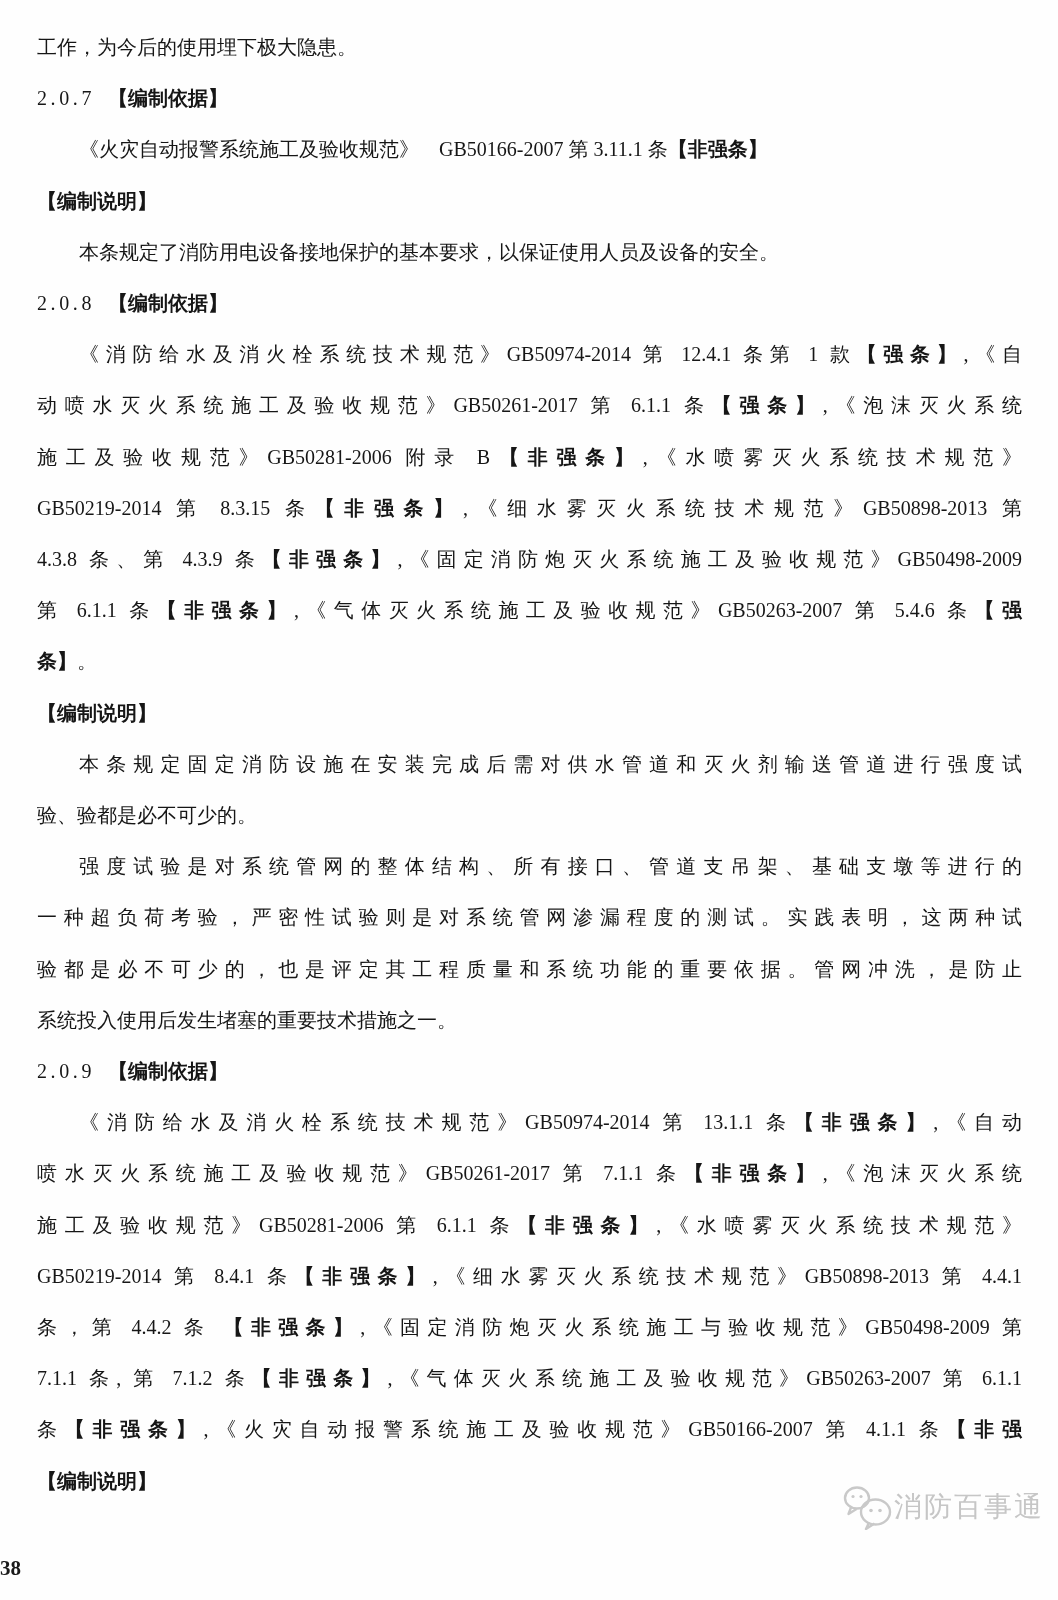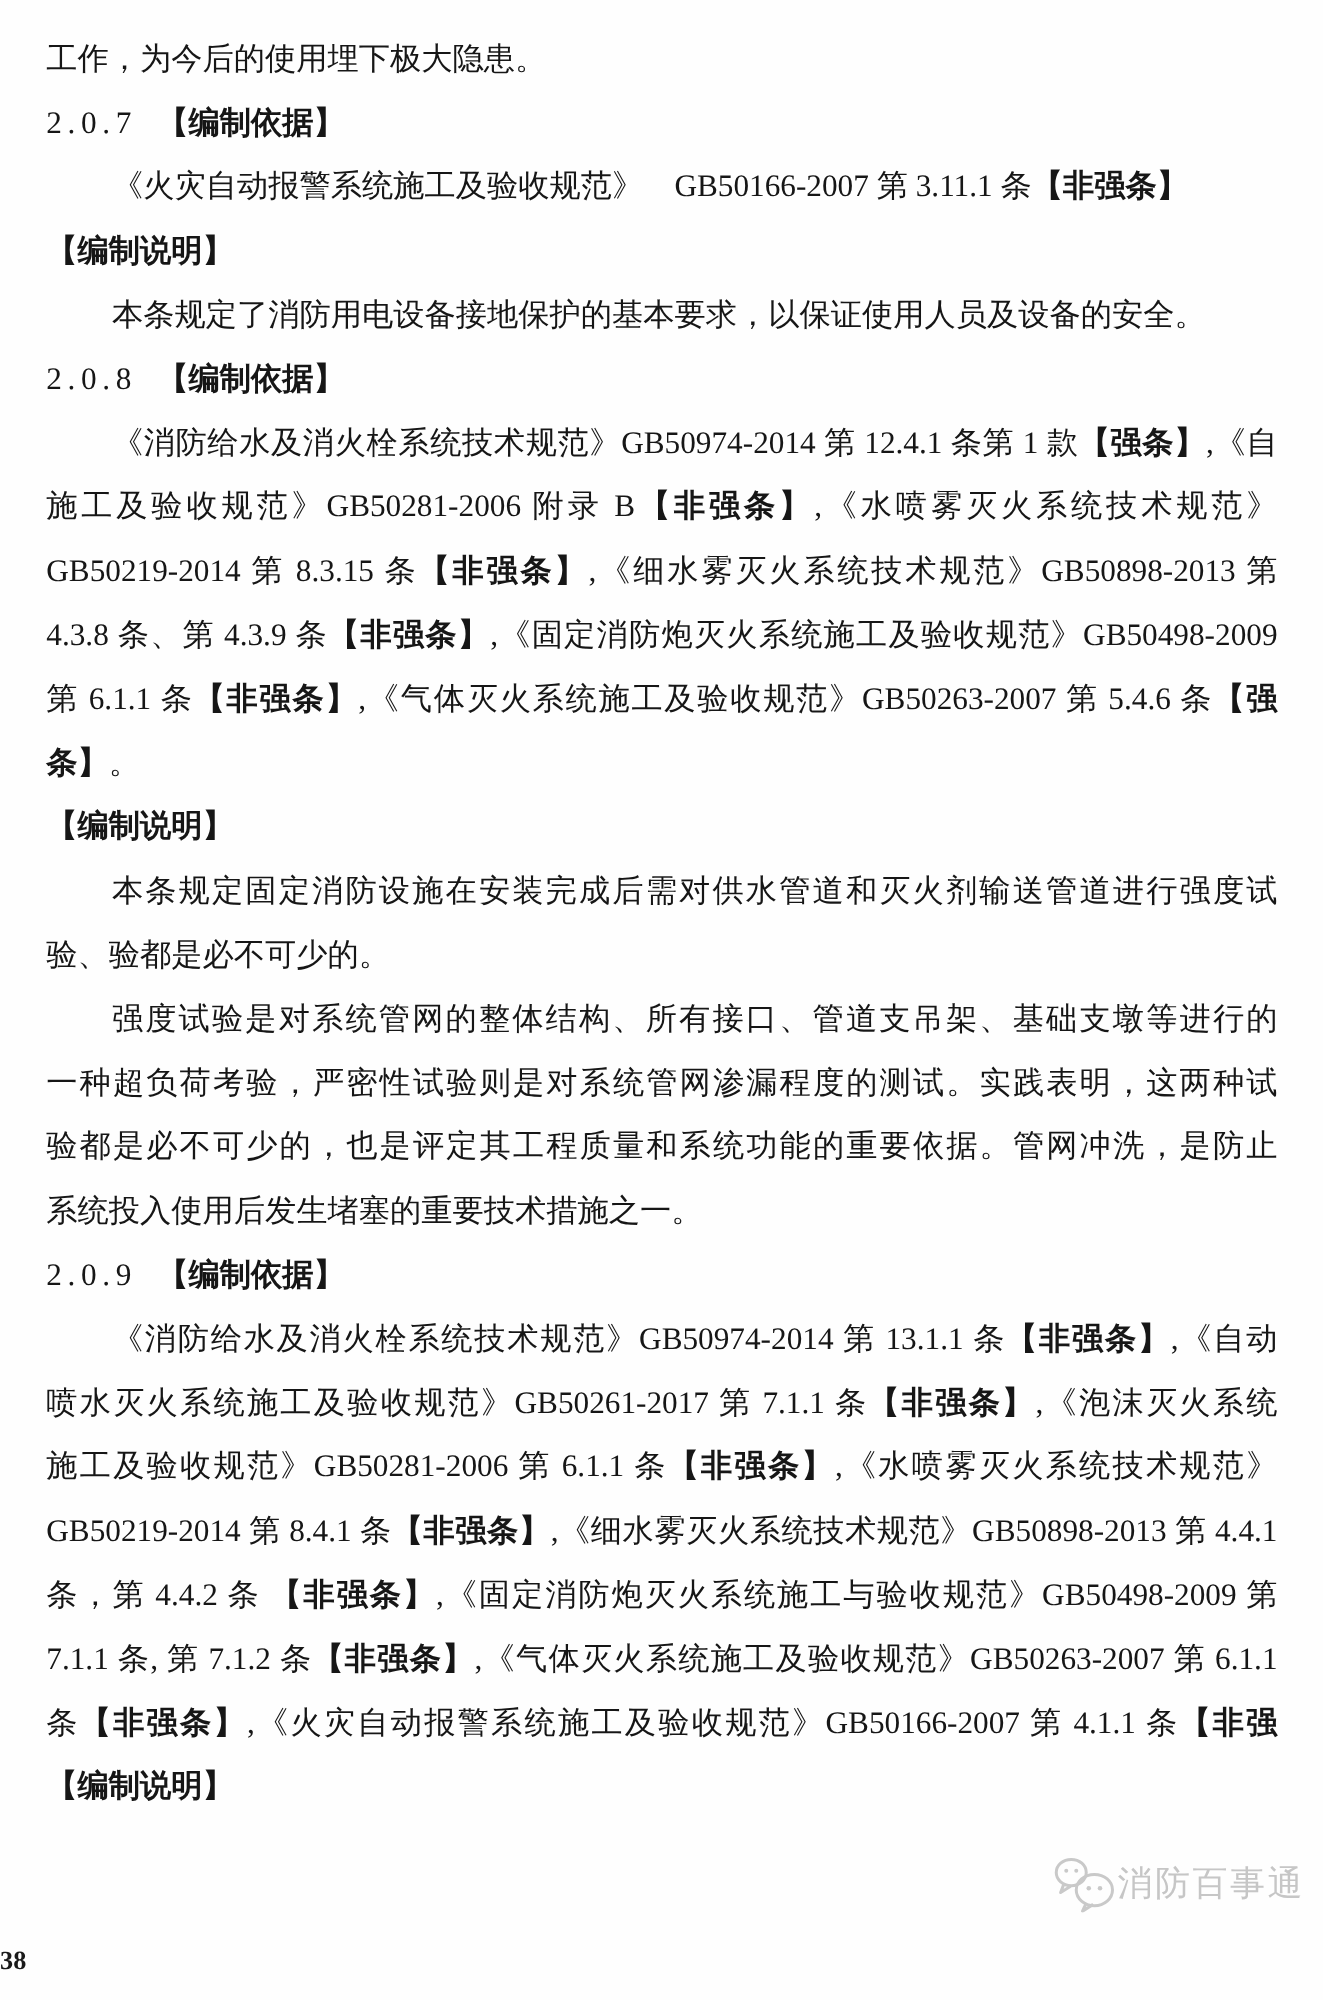--- a/index.html
+++ b/index.html
@@ -8,21 +8,21 @@
     background: #ffffff;
     position: relative;
     overflow: hidden;
     font-family: "Liberation Serif", "DejaVu Serif", serif;
     color: #161616;
   }
   .page { position: absolute; inset: 0; background: #fefefe; }
   .doc {
     position: absolute;
     left: 37px; right: 36px; top: 22px;
-    font-size: 25px;
+    font-size: 20px;
     line-height: 51.2px;
   }
   .line {
     text-align: justify;
     text-justify: inter-ideograph;
     white-space: pre-wrap;
   }
   .line.just { text-align-last: justify; }
   .line.indent { text-indent: 2.1em; }
   .b { font-weight: 700; }
@@ -56,20 +56,21 @@
 <div class="page">
 
   <div class="doc">
       <div class="line"><span>工作，为今后的使用埋下极大隐患。</span></div>
       <div class="line"><span class="secnum">2.0.7</span><span class="b">【编制依据】</span></div>
       <div class="line indent"><span>《火灾自动报警系统施工及验收规范》　GB50166-2007 第 3.11.1 条</span><span class="b">【非强条】</span></div>
       <div class="line"><span class="b">【编制说明】</span></div>
       <div class="line indent"><span>本条规定了消防用电设备接地保护的基本要求，以保证使用人员及设备的安全。</span></div>
       <div class="line"><span class="secnum">2.0.8</span><span class="b">【编制依据】</span></div>
       <div class="line indent just"><span>《消防给水及消火栓系统技术规范》GB50974-2014 第 12.4.1 条第 1 款</span><span class="b">【强条】</span><span>,《自</span></div>
+      <div class="line just"><span>动喷水灭火系统施工及验收规范》GB50261-2017 第 6.1.1 条</span><span class="b">【强条】</span><span>,《泡沫灭火系统</span></div>
       <div class="line just"><span>施工及验收规范》GB50281-2006 附录 B</span><span class="b">【非强条】</span><span>,《水喷雾灭火系统技术规范》</span></div>
       <div class="line just"><span>GB50219-2014 第 8.3.15 条</span><span class="b">【非强条】</span><span>,《细水雾灭火系统技术规范》GB50898-2013 第</span></div>
       <div class="line just"><span>4.3.8 条、第 4.3.9 条</span><span class="b">【非强条】</span><span>,《固定消防炮灭火系统施工及验收规范》GB50498-2009</span></div>
       <div class="line just"><span>第 6.1.1 条</span><span class="b">【非强条】</span><span>,《气体灭火系统施工及验收规范》GB50263-2007 第 5.4.6 条</span><span class="b">【强</span></div>
       <div class="line"><span class="b">条】</span><span>。</span></div>
       <div class="line"><span class="b">【编制说明】</span></div>
       <div class="line indent just"><span>本条规定固定消防设施在安装完成后需对供水管道和灭火剂输送管道进行强度试</span></div>
       <div class="line"><span>验、验都是必不可少的。</span></div>
       <div class="line indent just"><span>强度试验是对系统管网的整体结构、所有接口、管道支吊架、基础支墩等进行的</span></div>
       <div class="line just"><span>一种超负荷考验，严密性试验则是对系统管网渗漏程度的测试。实践表明，这两种试</span></div>

